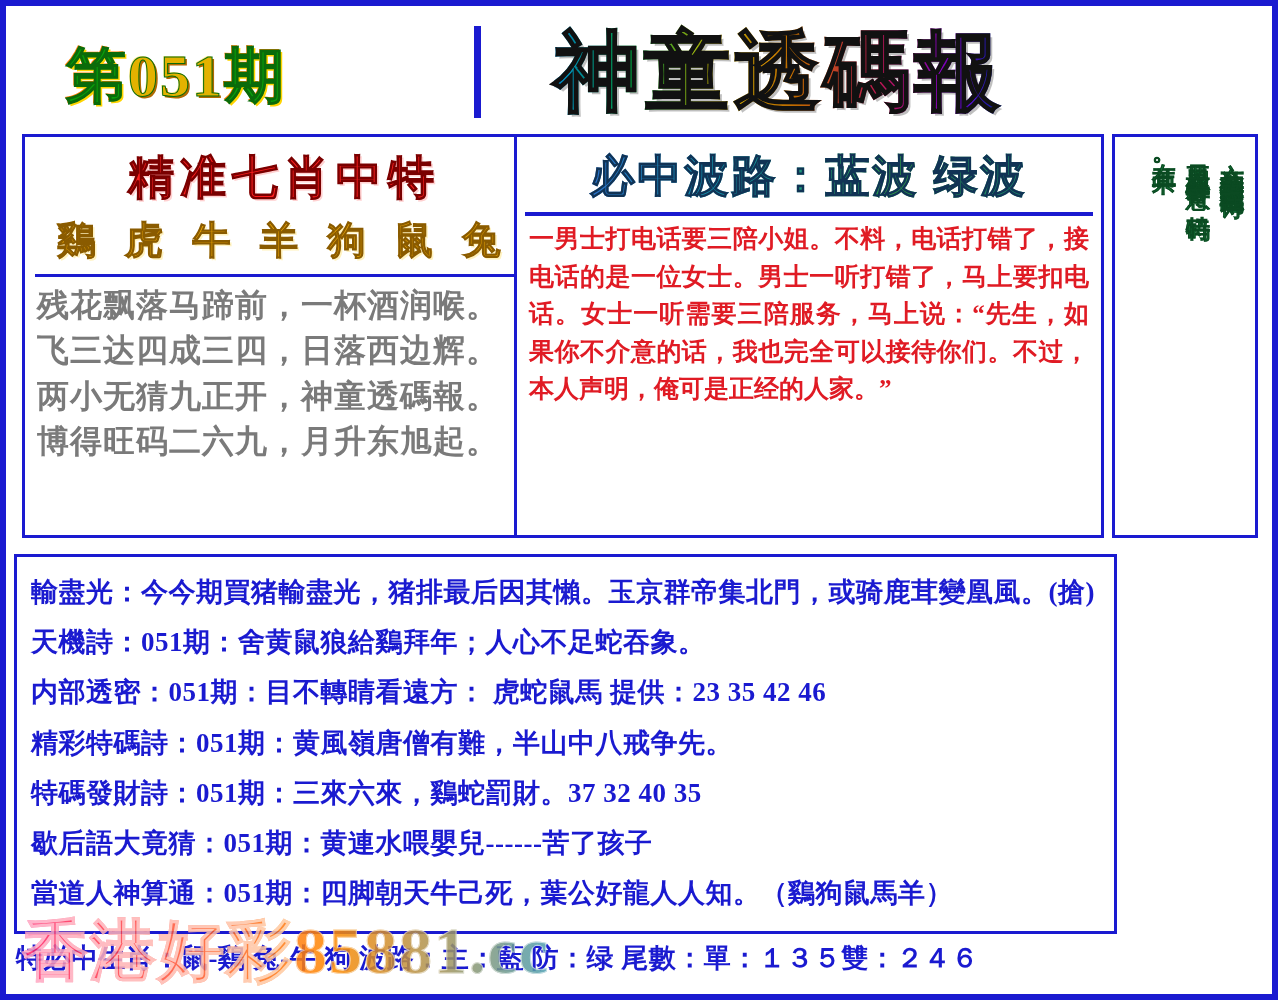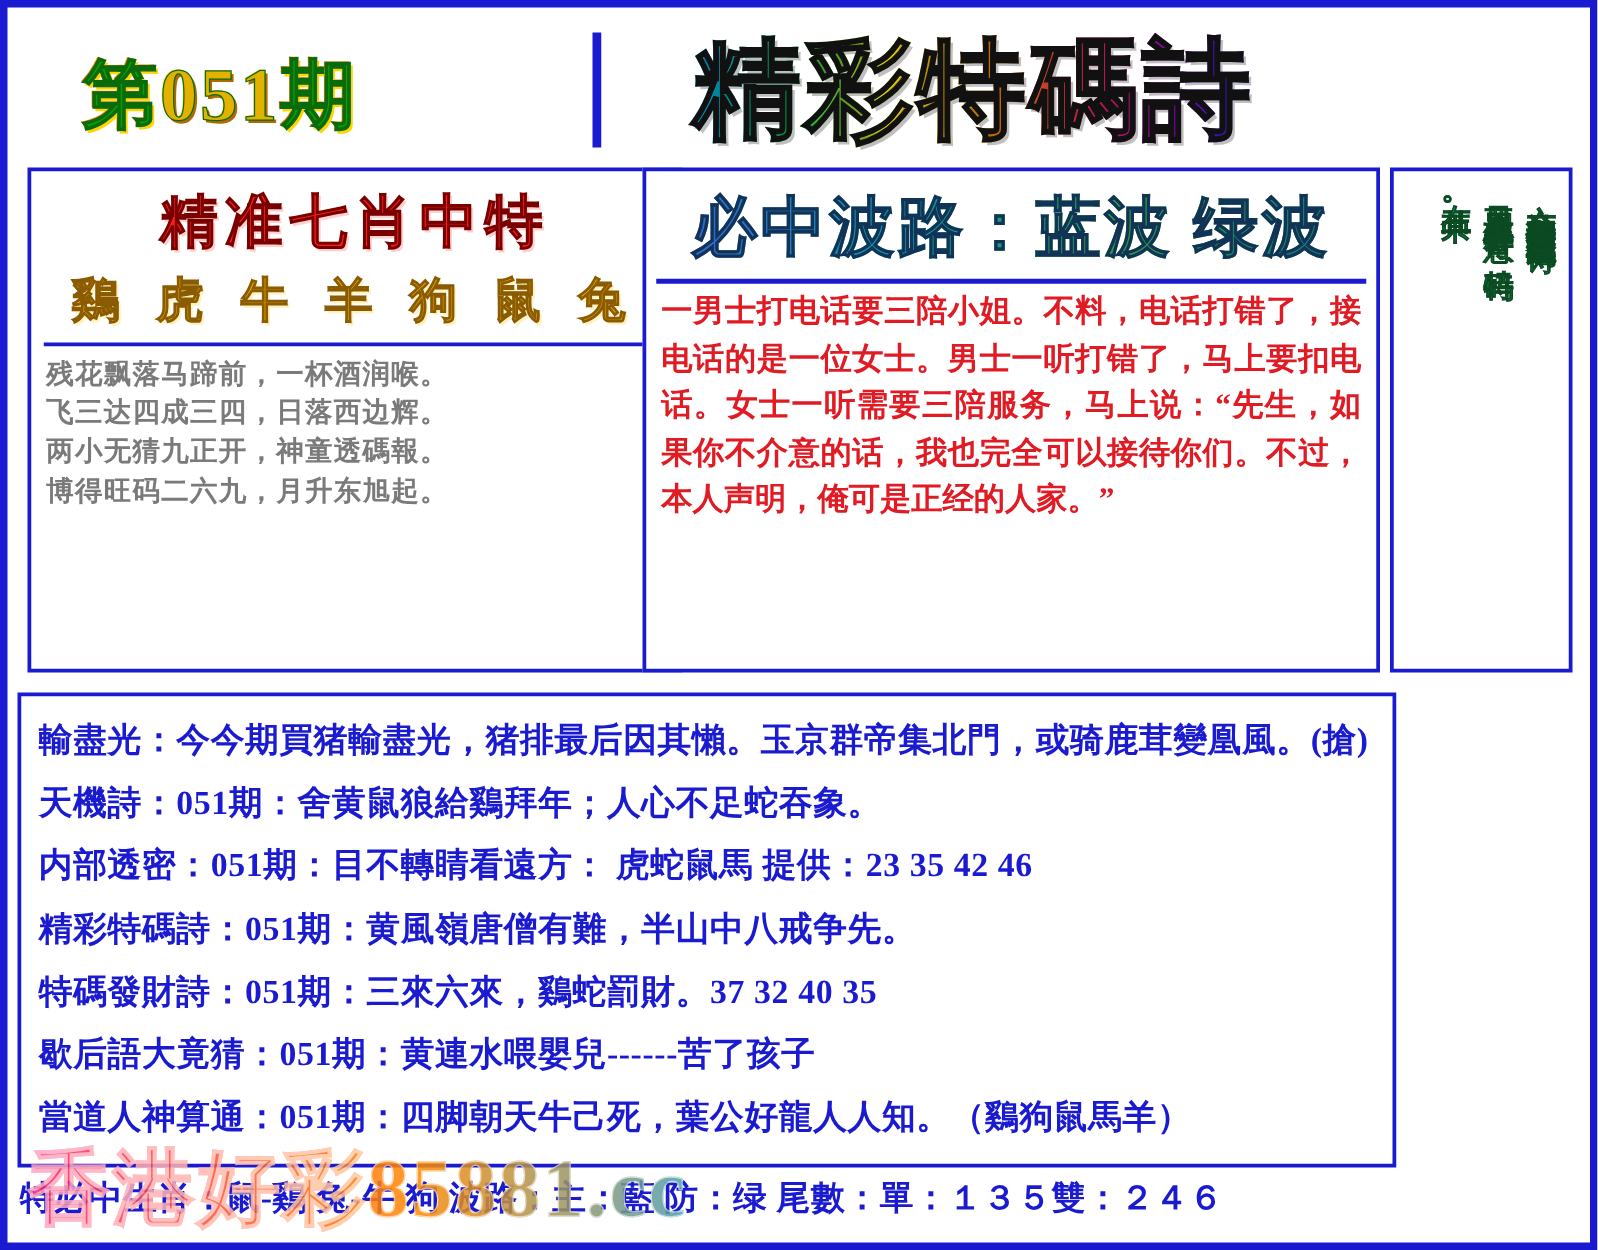--- a/index.html
+++ b/index.html
@@ -107,32 +107,32 @@
   .pl-rule {
     margin: 8px 10px 0 10px;
     height: 3px;
     background: #1a1ad0;
   }
   .pl-poem {
     margin: 6px 0 0 0;
     padding: 0 12px;
   }
   .pl-poem div {
-    font-size: 22px;
+    font-size: 32px;
     line-height: 1.42;
     color: #7a7a7a;
     font-weight: bold;
     letter-spacing: 1px;
     white-space: nowrap;
   }
 
   .pm-title {
     margin: 10px 0 0 0;
     text-align: center;
-    font-size: 52px;
+    font-size: 44px;
     font-weight: bold;
     letter-spacing: 3px;
     background: linear-gradient(90deg, #3b5bdb 0%, #1098ad 35%, #2f9e44 65%, #0b7285 100%);
     -webkit-background-clip: text;
     background-clip: text;
     color: transparent;
     -webkit-text-stroke: 1px #113355;
   }
   .pm-rule {
     margin: 6px 8px 0 8px;
@@ -231,21 +231,21 @@
   }
 </style>
 </head>
 <body>
 
 <div class="page">
 
   <div class="header">
     <div class="issue"><span>第</span><span class="num">051</span><span>期</span></div>
     <div class="divider-bar"></div>
-    <div class="masthead">精彩特碼詩</div>
+    <div class="masthead">神童透碼報</div>
   </div>
 
   <div class="panels">
 
     <div class="panel panel-left">
       <div class="pl-title">精准七肖中特</div>
       <div class="pl-zodiac">鷄 虎 牛 羊 狗 鼠 兔</div>
       <div class="pl-rule"></div>
       <div class="pl-poem">
         <div>残花飘落马蹄前，一杯酒润喉。</div>

